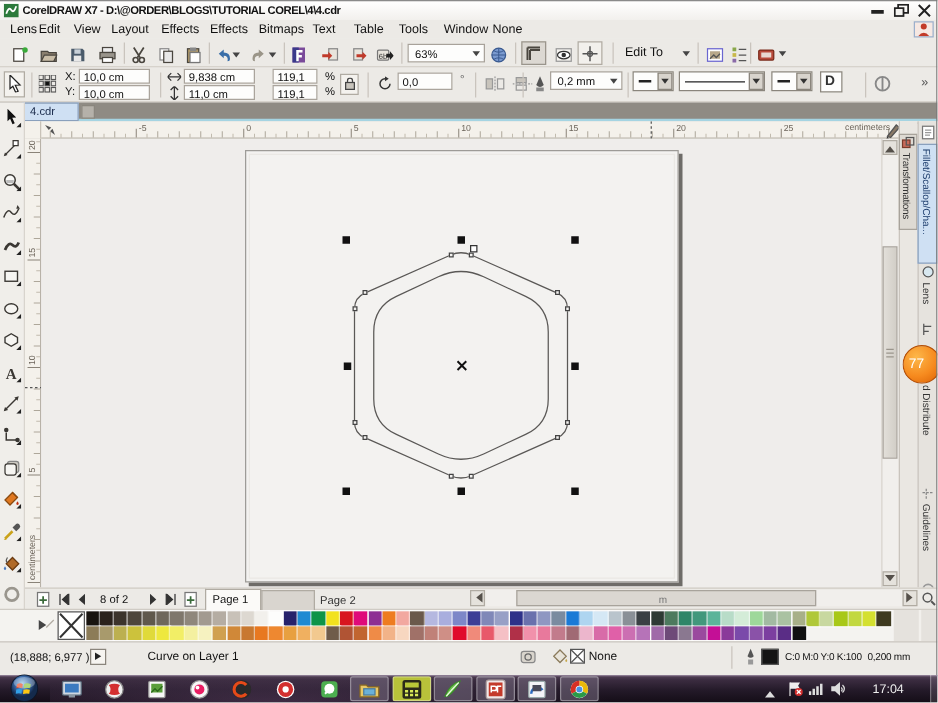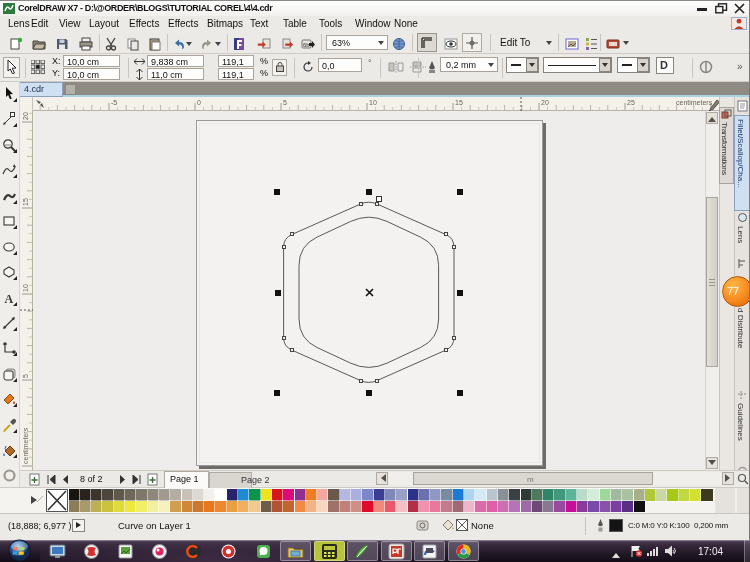--- a/index.html
+++ b/index.html
@@ -561,21 +561,21 @@
 <svg class="ab" style="left:132px;top:475px" width="10" height="9" viewBox="0 0 10 9">
     <path d="M8 0 v9 M1 0 L6 4.5 L1 9 Z" fill="#333" stroke="#333"></path>
   </svg>
 <svg class="ab" style="left:146px;top:472px" width="13" height="14" viewBox="0 0 13 14">
     <rect x="2" y="2" width="9" height="11" fill="#fff" stroke="#777"></rect>
     <path d="M6.5 5 v6 M3.5 8 h6" stroke="#3a6a3a" stroke-width="1.4"></path>
   </svg>
 <div class="ab" style="left:164px;top:471px;width:45px;height:17px;background:#fbfaf8;border:1px solid #b0aba2;border-bottom:none;"></div>
 <div class="ab" style="left:170px;top:474px;font-size:9px;color:#111;">Page 1</div>
 <div class="ab" style="left:209px;top:472px;width:43px;height:16px;background:#d9d5cf;border:1px solid #b0aba2;border-bottom:none;"></div>
-<div class="ab" style="left:214px;top:475px;font-size:9px;color:#333;padding-left:27px;">Page 2</div>
+<div class="ab" style="left:229px;top:475px;font-size:9px;color:#333;padding-left:27px;">Page 2</div>
 <div class="ab" style="left:376px;top:472px;width:12px;height:13px;background:#e5e2dc;border:1px solid #b0aba2;"></div>
 <div class="ab" style="left:376px;top:472px;width:0;height:0;border:4px solid transparent;border-right:5px solid #55504a;margin:2px 1px;"></div>
 <div class="ab" style="left:389px;top:472px;width:345px;height:13px;background:#f1efec;"></div>
 <div class="ab" style="left:413px;top:472px;width:240px;height:13px;background:#dbd7d1;border:1px solid #a8a39b;"></div>
 <div class="ab" style="left:527px;top:475px;font-size:8px;color:#777;">m</div>
 <div class="ab" style="left:722px;top:472px;width:12px;height:13px;background:#e5e2dc;border:1px solid #b0aba2;"></div>
 <div class="ab" style="left:722px;top:472px;width:0;height:0;border:4px solid transparent;border-left:5px solid #55504a;margin:2px 3px;"></div>
 <svg class="ab" style="left:737px;top:473px" width="12" height="12" viewBox="0 0 12 12">
     <circle cx="5" cy="5" r="3.5" fill="none" stroke="#555" stroke-width="1.2"></circle>
     <path d="M8 8 L11 11" stroke="#555" stroke-width="1.5"></path>

